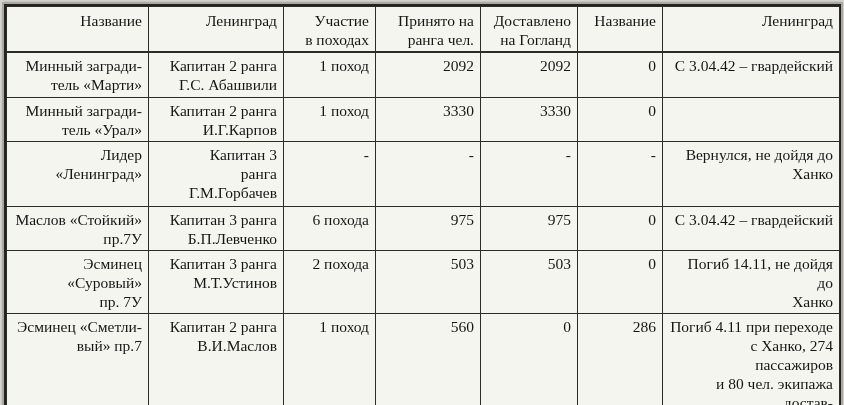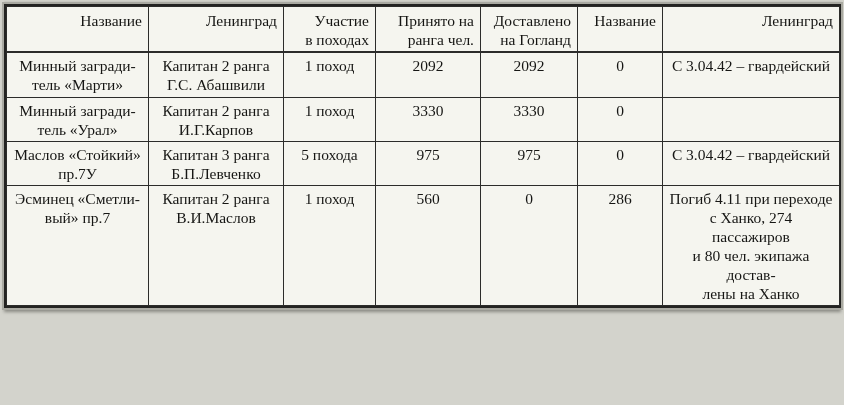--- a/index.html
+++ b/index.html
@@ -30,21 +30,21 @@
   }
   th, td {
     border: 1px solid #2c2c2a;
     vertical-align: top;
     padding: 3px 6px 2px 6px;
     font-size: 15.5px;
     line-height: 19px;
     white-space: pre-line;
     color: #161614;
     font-weight: normal;
-    text-align: center;
+    text-align: right;
     overflow: hidden;
   }
   thead th {
     text-align: right;
     border-bottom-width: 2px;
     padding-top: 4px;
   }
   td.indent { text-indent: 12px; }
 </style>
 </head>
@@ -92,30 +92,54 @@
           <td>Минный загради-
 тель «Урал»</td>
           <td>Капитан 2 ранга
 И.Г.Карпов</td>
           <td>1 поход</td>
           <td>3330</td>
           <td>3330</td>
           <td>0</td>
           <td></td>
         </tr>
+        <tr style="height:65px">
+          <td>Лидер «Ленинград»</td>
+          <td>Капитан 3
+ранга
+Г.М.Горбачев</td>
+          <td>-</td>
+          <td>-</td>
+          <td>-</td>
+          <td>-</td>
+          <td class="indent">Вернулся, не дойдя до
+Ханко</td>
+        </tr>
         <tr style="height:42px">
           <td>Маслов «Стойкий»
 пр.7У</td>
           <td>Капитан 3 ранга
 Б.П.Левченко</td>
-          <td>5 похода</td>
+          <td>6 похода</td>
           <td>975</td>
           <td>975</td>
           <td>0</td>
           <td>С 3.04.42 – гвардейский</td>
+        </tr>
+        <tr style="height:41px">
+          <td>Эсминец «Суровый»
+пр. 7У</td>
+          <td>Капитан 3 ранга
+М.Т.Устинов</td>
+          <td>2 похода</td>
+          <td>503</td>
+          <td>503</td>
+          <td>0</td>
+          <td>Погиб 14.11, не дойдя до
+Ханко</td>
         </tr>
         <tr style="height:76px">
           <td>Эсминец «Сметли-
 вый» пр.7</td>
           <td>Капитан 2 ранга
 В.И.Маслов</td>
           <td>1 поход</td>
           <td>560</td>
           <td>0</td>
           <td>286</td>

